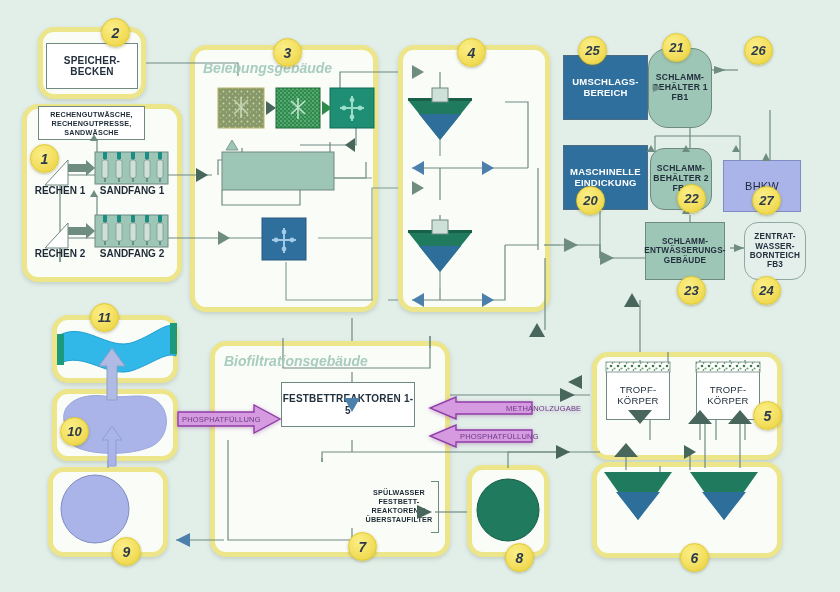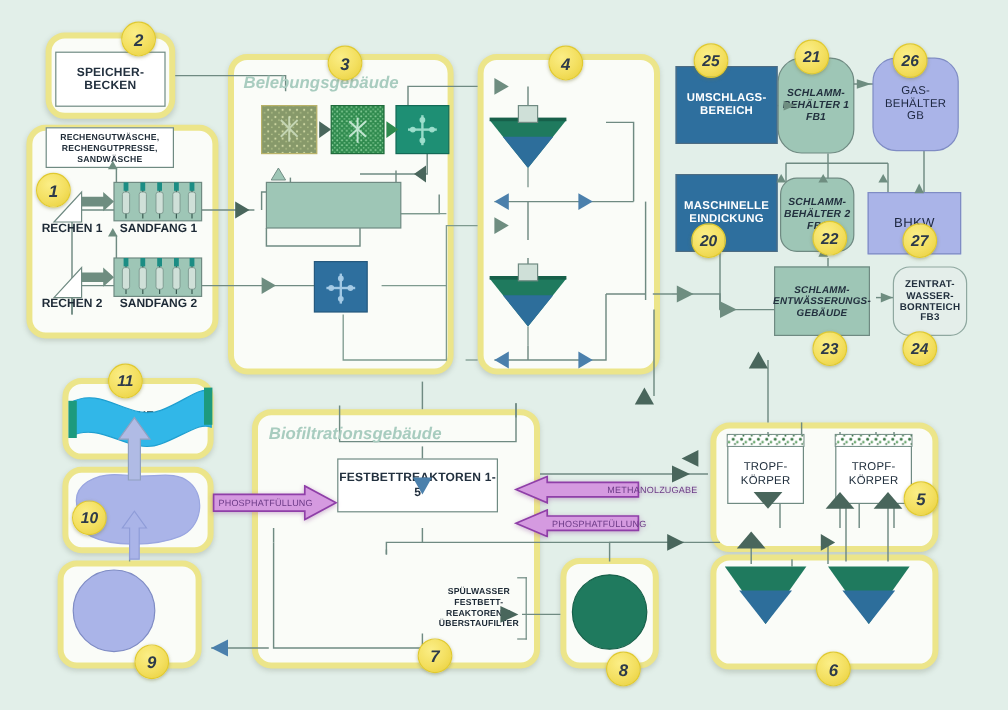--- a/index.html
+++ b/index.html
@@ -45,21 +45,21 @@
     box-sizing:border-box;
     display:flex;align-items:center;justify-content:center;
     text-align:center;
     font-size:9px;
     color:#22303e;
     letter-spacing:.2px;
     line-height:1.15;
     z-index:20;
   }
   .whitebox{background:#ffffff;border:1px solid #6f8a82;}
-  .greenbox{background:#9ec6b6;border:1px solid #6f8a82;font-style:italic;}
+  .greenbox{background:#9ec6b6;border:1px solid #6f8a82;}
   .bluebox{background:#2e6f9e;border:1px solid #4d6c82;color:#ffffff;font-weight:bold;}
   .lavbox{background:#aab4e8;border:1px solid #7f8cc4;color:#1d2740;}
   .roundbox{border-radius:14px;}
   .capsule{border-radius:20px;}
 
   
   .bldgtitle{
     position:absolute;
     font-style:italic;font-weight:bold;
     font-size:14px;
@@ -455,25 +455,20 @@
     <span>BEHÄLTER 1</span>
     <span>FB1</span>
   </div>
 
   <div class="box greenbox roundbox" style="left:650px;top:148px;width:62px;height:62px;flex-direction:column;font-size:8.6px;font-weight:bold;">
     <span>SCHLAMM-</span>
     <span>BEHÄLTER 2</span>
     <span>FB2</span>
   </div>
 
-  <div class="box lavbox capsule" style="left:727px;top:48px;width:72px;height:78px;flex-direction:column;font-size:9.5px;">
-    <span>GAS-</span>
-    <span>BEHÄLTER</span>
-    <span>GB</span>
-  </div>
 
   <div class="box lavbox" style="left:723px;top:160px;width:78px;height:52px;font-size:11px;">BHKW</div>
 
   <div class="box greenbox" style="left:645px;top:222px;width:80px;height:58px;flex-direction:column;font-size:8.2px;font-weight:bold;">
     <span>SCHLAMM-</span>
     <span>ENTWÄSSERUNGS-</span>
     <span>GEBÄUDE</span>
   </div>
 
   <div class="box roundbox" style="left:744px;top:222px;width:62px;height:58px;flex-direction:column;font-size:8.2px;font-weight:bold;background:#e4eeea;border:1px solid #8fa8a0;">

